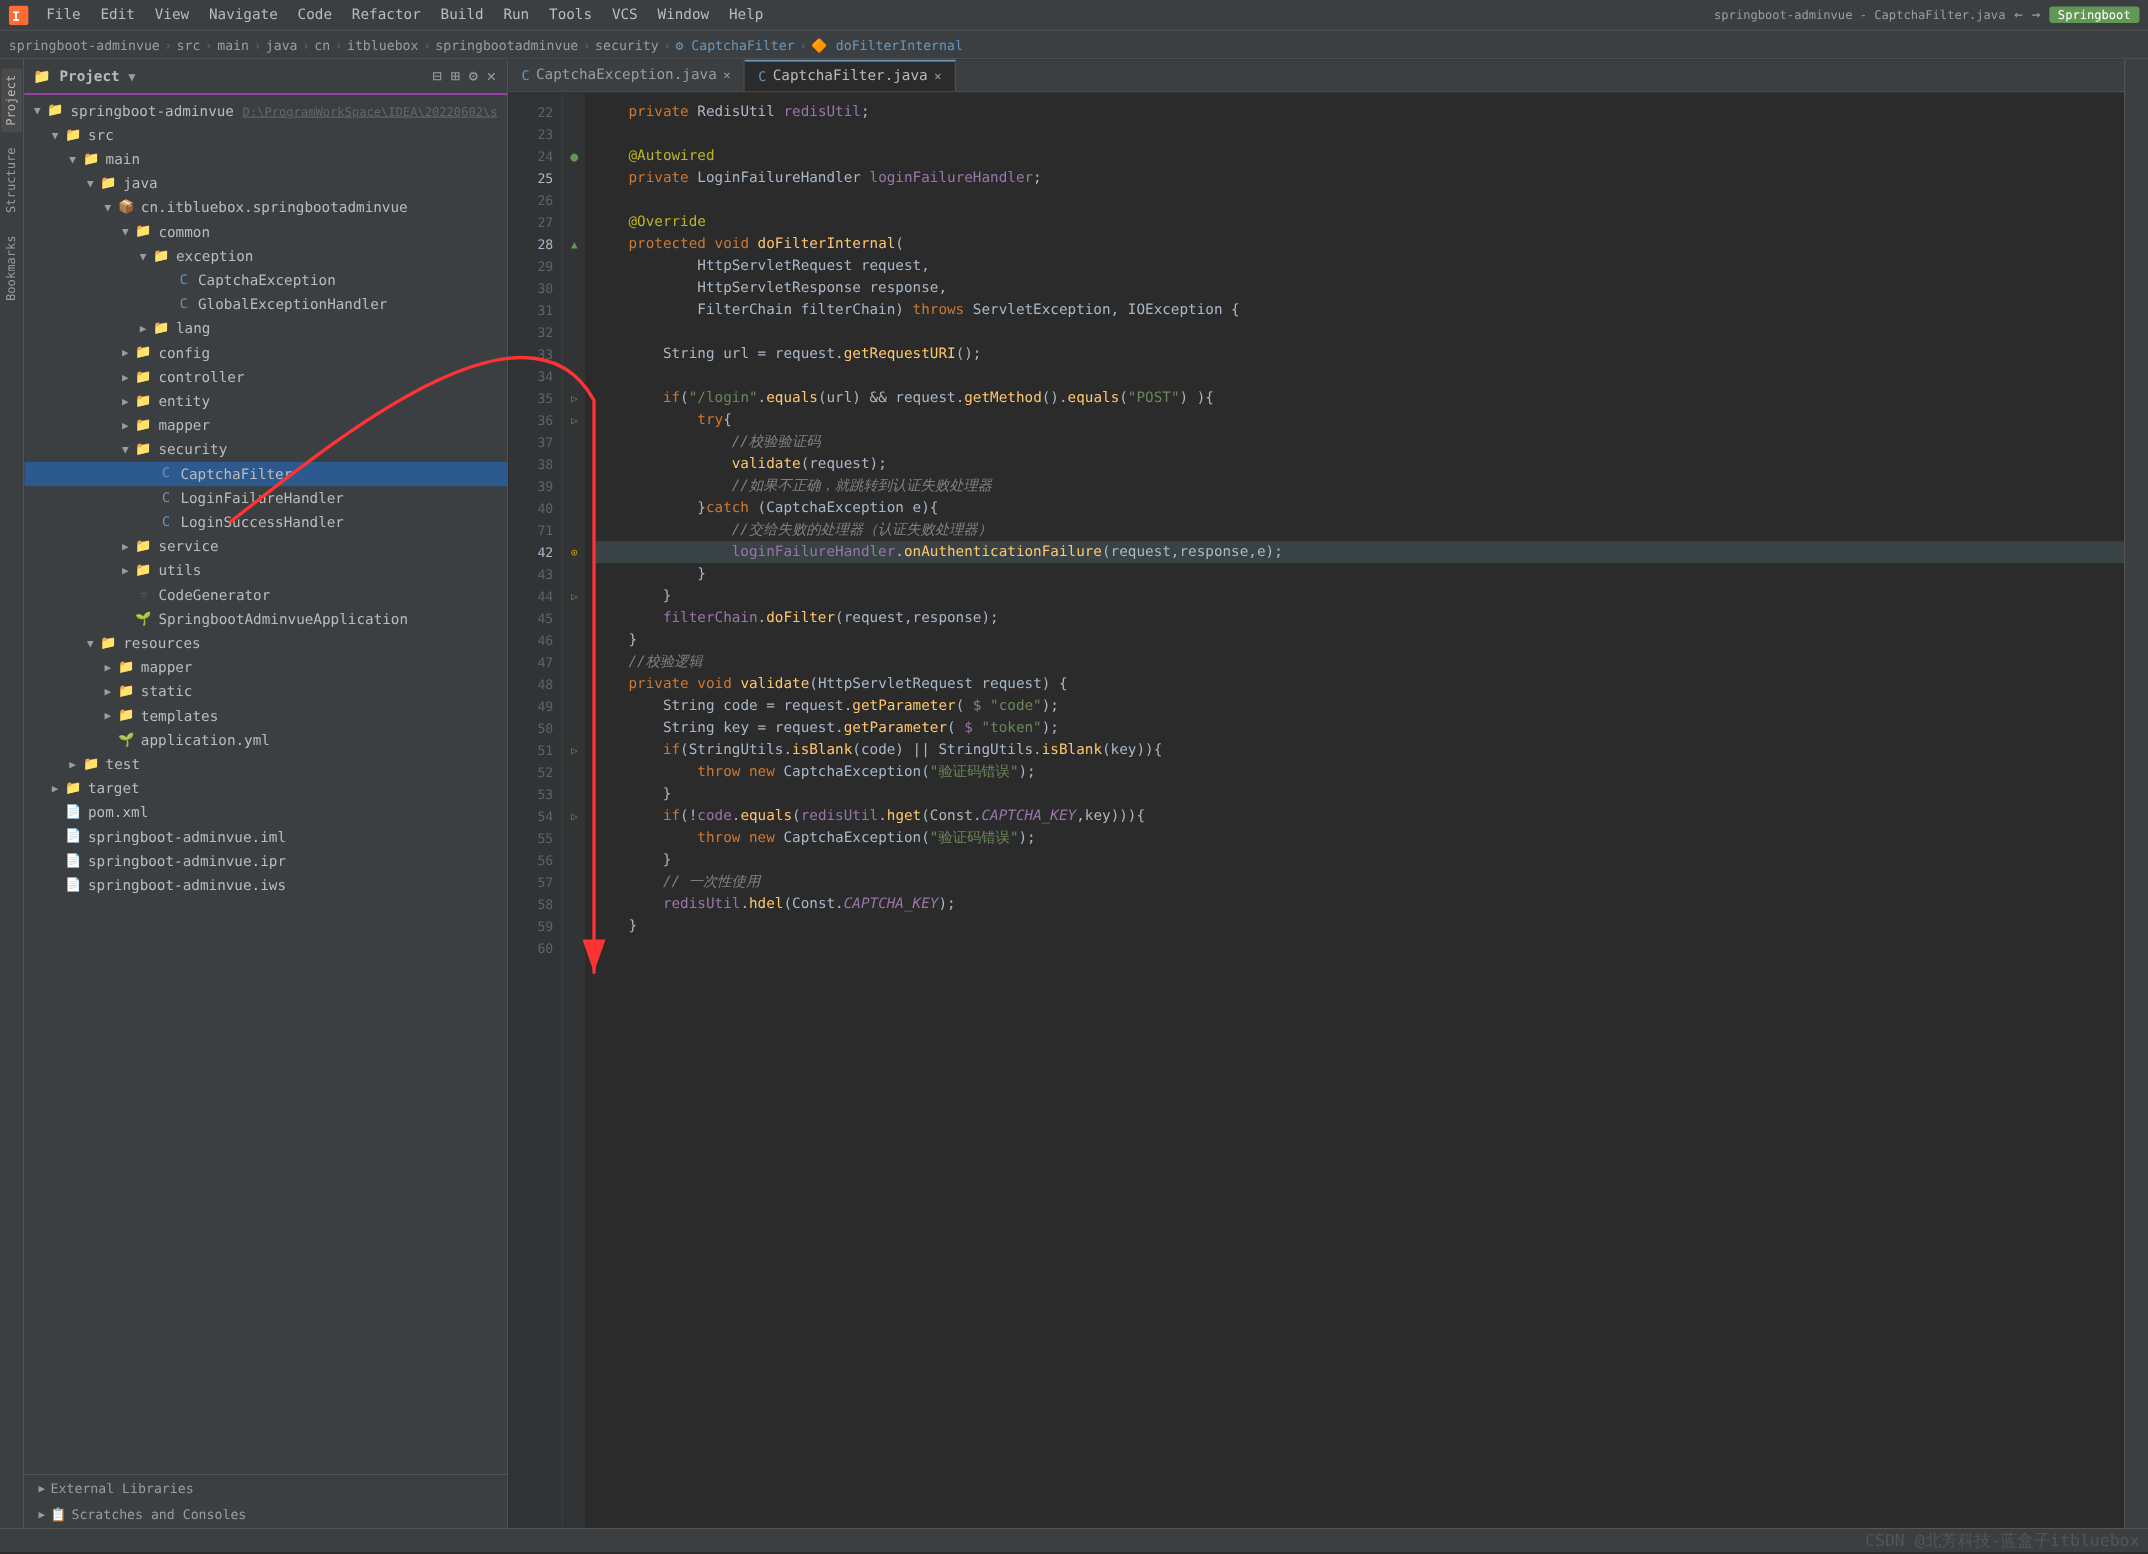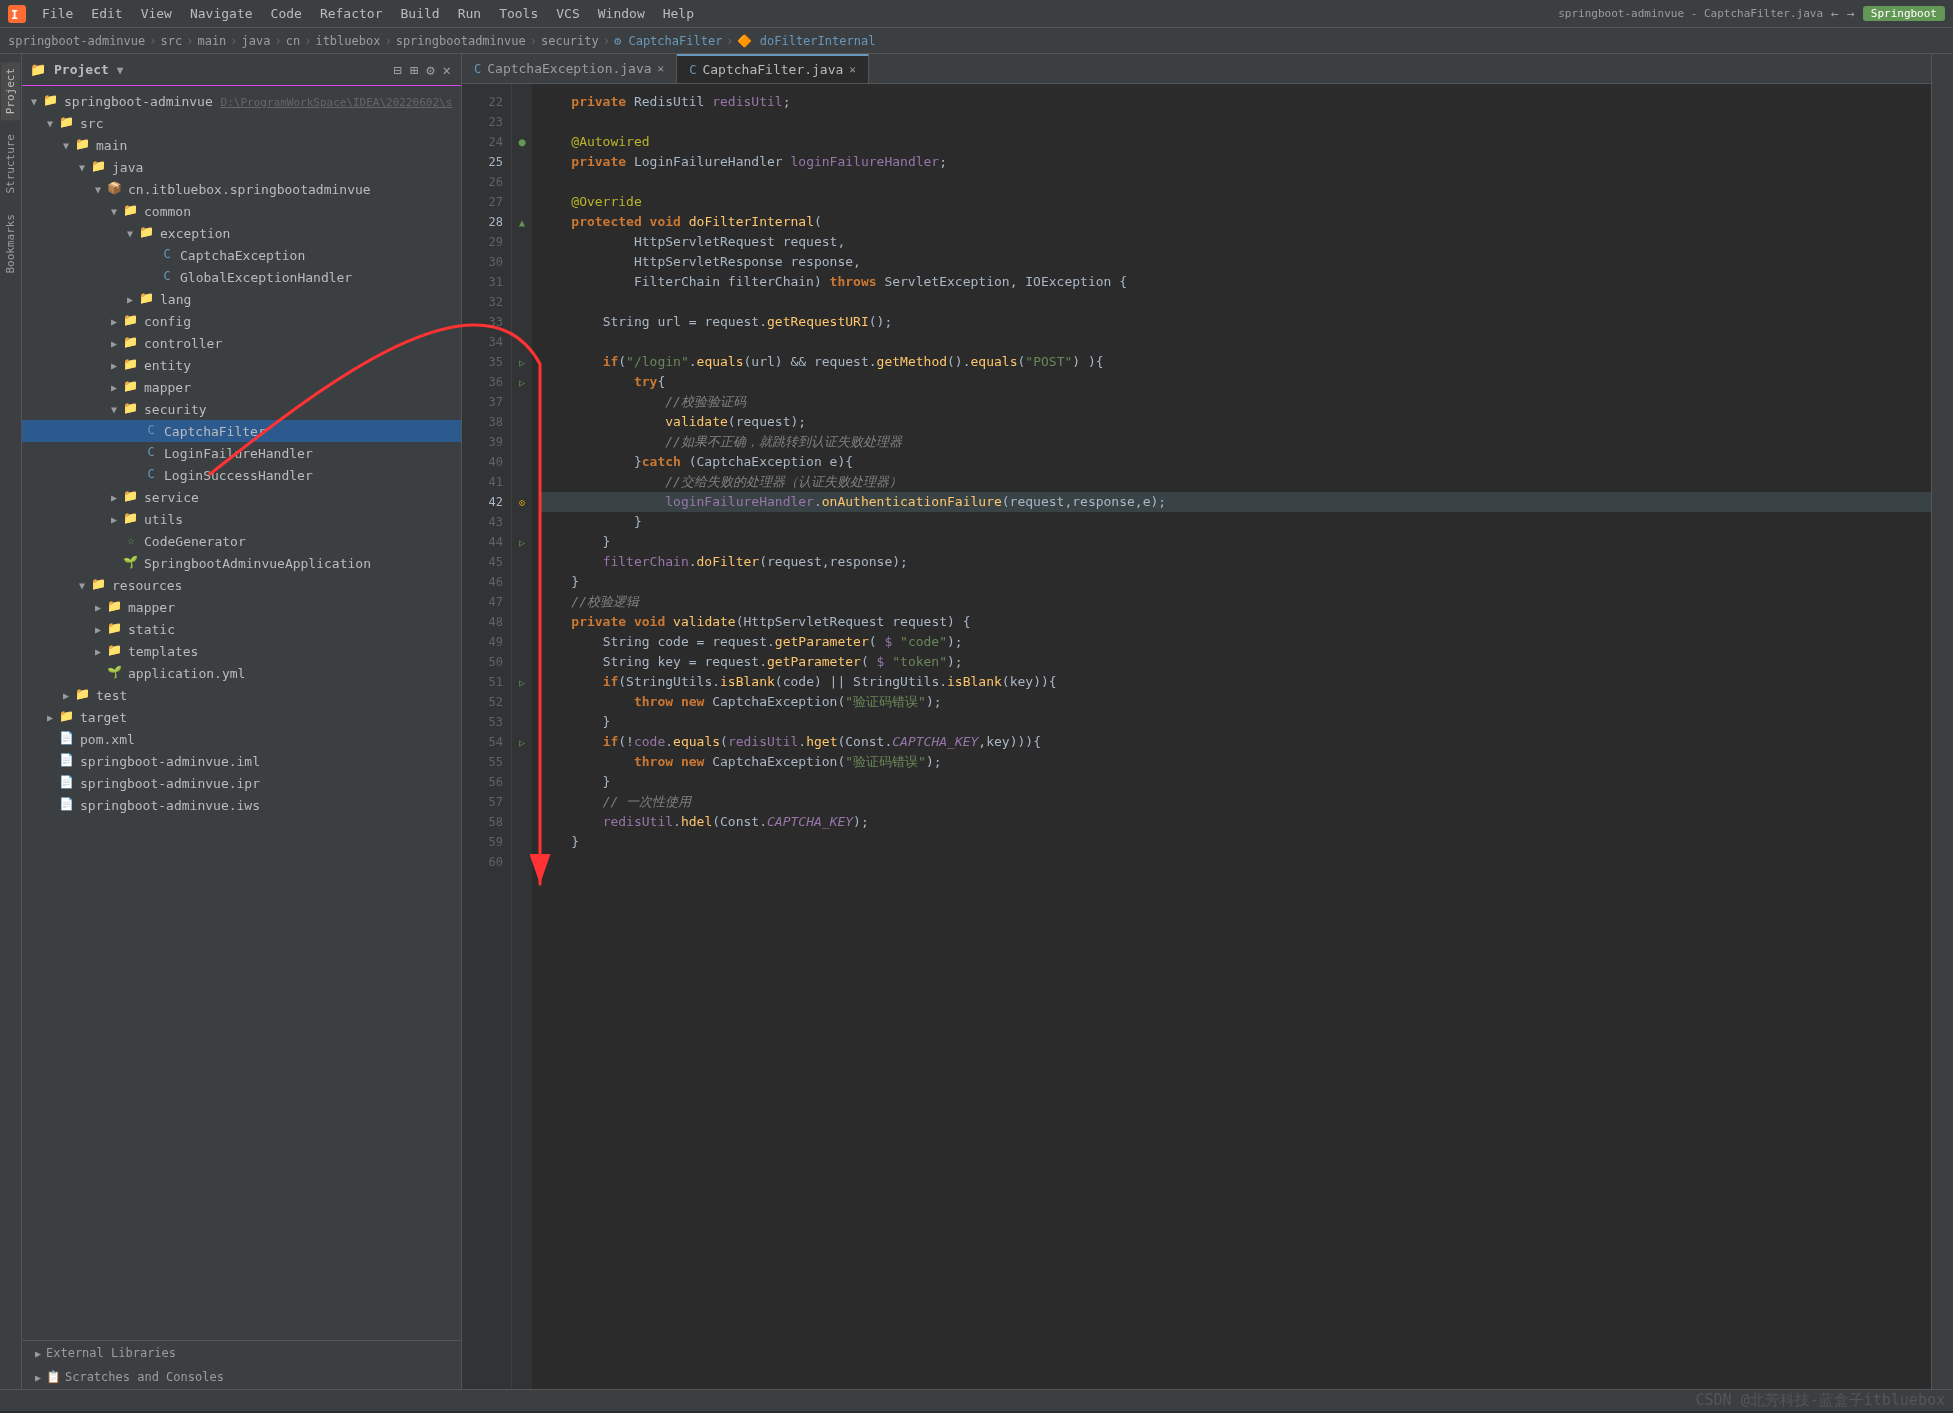--- a/index.html
+++ b/index.html
@@ -229,21 +229,21 @@
 
     .code-line {
       display: flex;
       align-items: center;
       height: 20px;
       white-space: pre;
     }
     .code-line.highlighted { background: #394346; }
 
     
-    .kw { color: #cc7832; font-weight: bold; } 
+    .kw { color: #cc7832; font-weight: normal; } 
     .ann { color: #bbb529; } 
     .str { color: #6a8759; } 
     .type { color: #a9b7c6; } 
     .method { color: #ffc66d; } 
     .comment { color: #808080; font-style: italic; } 
     .var { color: #9876aa; } 
     .field { color: #9876aa; }
     .plain { color: #a9b7c6; }
 
     
@@ -655,21 +655,21 @@
           <span class="line-num">31</span>
           <span class="line-num">32</span>
           <span class="line-num">33</span>
           <span class="line-num">34</span>
           <span class="line-num">35</span>
           <span class="line-num">36</span>
           <span class="line-num">37</span>
           <span class="line-num">38</span>
           <span class="line-num">39</span>
           <span class="line-num">40</span>
-          <span class="line-num">41</span>
+          <span class="line-num">71</span>
           <span class="line-num active-line">42</span>
           <span class="line-num">43</span>
           <span class="line-num">44</span>
           <span class="line-num">45</span>
           <span class="line-num">46</span>
           <span class="line-num">47</span>
           <span class="line-num">48</span>
           <span class="line-num">49</span>
           <span class="line-num">50</span>
           <span class="line-num">51</span>

